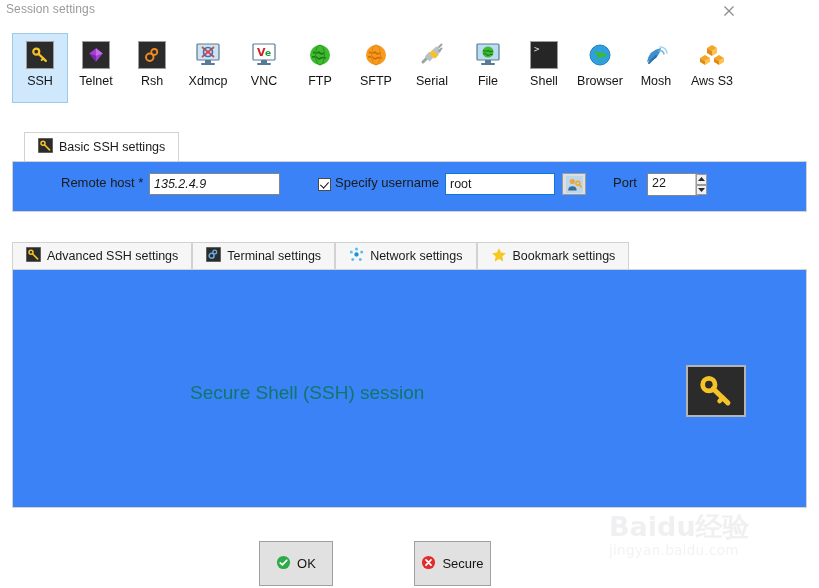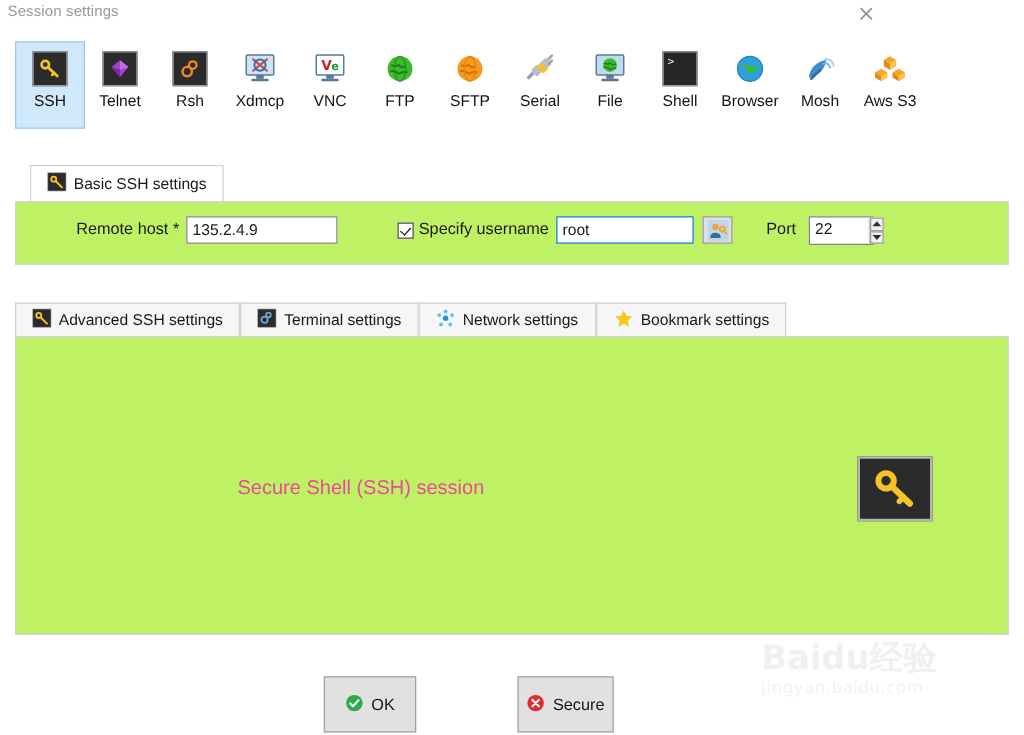--- a/index.html
+++ b/index.html
@@ -12,20 +12,21 @@
   #app {
     position: relative;
     width: 819px; height: 588px;
     background: #ffffff;
   }
 
   
   .titlebar {
     position: absolute; left: 0; top: 0; width: 709px; height: 22px;
     background: #ffffff;
+    padding-left: 36px;
   }
   .titlebar .title {
     position: absolute; left: 6px; top: 2px;
     font-size: 12px; color: #9a9a9a;
     letter-spacing: .1px;
   }
   .close-btn {
     position: absolute; right: 6px; top: 2px;
     width: 20px; height: 18px;
     cursor: pointer;
@@ -92,21 +93,21 @@
   .tabbtn.active {
     background: #ffffff;
     height: 29px;
     border-color: #d2d2d2;
   }
 
   .panel {
     position: absolute;
     box-sizing: border-box;
     border: 1px solid #d2d2d2;
-    background: #bef264;
+    background: #3b82f6;
   }
 
   
   #basic-panel { left: 12px; top: 161px; width: 795px; height: 51px; }
   #basic-tabs  { left: 12px; top: 132px; padding-left: 12px; }
 
   .field-label { font-size: 13px; color: #1a1a1a; }
   .txt {
     box-sizing: border-box;
     border: 1px solid #868686;
@@ -170,21 +171,21 @@
     margin: 0;
     box-sizing: border-box;
   }
 
   
   #sec-tabs  { left: 12px; top: 240px; }
   #sec-panel { left: 12px; top: 269px; width: 795px; height: 239px; }
 
   .session-label {
     position: absolute; left: 190px; top: 382px;
-    font-size: 16px; color: #ec4899;
+    font-size: 19px; color: #0f766e;
   }
   .big-key {
     position: absolute; left: 686px; top: 365px;
     width: 60px; height: 52px;
     box-sizing: border-box;
     background: #2b2b2b;
     border: 2px solid #b4b4b4;
     display: flex; align-items: center; justify-content: center;
   }
 
@@ -423,21 +424,21 @@
           <path d="M10.3 10.8 L18.5 19" stroke="#f5c328" stroke-width="2.6" stroke-linecap="round"></path>
         </svg>
       </span>
       <span>Basic SSH settings</span>
     </div>
   </div>
 
   <div class="panel" id="basic-panel">
     <div style="position:absolute; left:48px; top:13px;" class="field-label">Remote host *</div>
 
-    <input class="txt" type="text" style="position: absolute; left: 136px; top: 11px; width: 121px; height: 22px;" value="135.2.4.9">
+    <input class="txt" type="text" style="position: absolute; left: 136px; top: 11px; width: 131px; height: 22px; font-style: italic;" value="135.2.4.9">
 
     <span class="checkbox checked" style="position:absolute; left:305px; top:16px;"></span>
     <div style="position:absolute; left:322px; top:13px;" class="field-label">Specify username</div>
 
     <input class="txt focused" type="text" style="position: absolute; left: 432px; top: 11px; width: 110px; height: 22px;" value="root">
 
     <div class="icon-btn" style="position:absolute; left:549px; top:11px;">
       <svg width="17" height="17" viewBox="0 0 20 20">
         <rect width="20" height="20" fill="#bcd7ea"></rect>
         <circle cx="7.5" cy="6.5" r="3" fill="#f2a33c"></circle>

